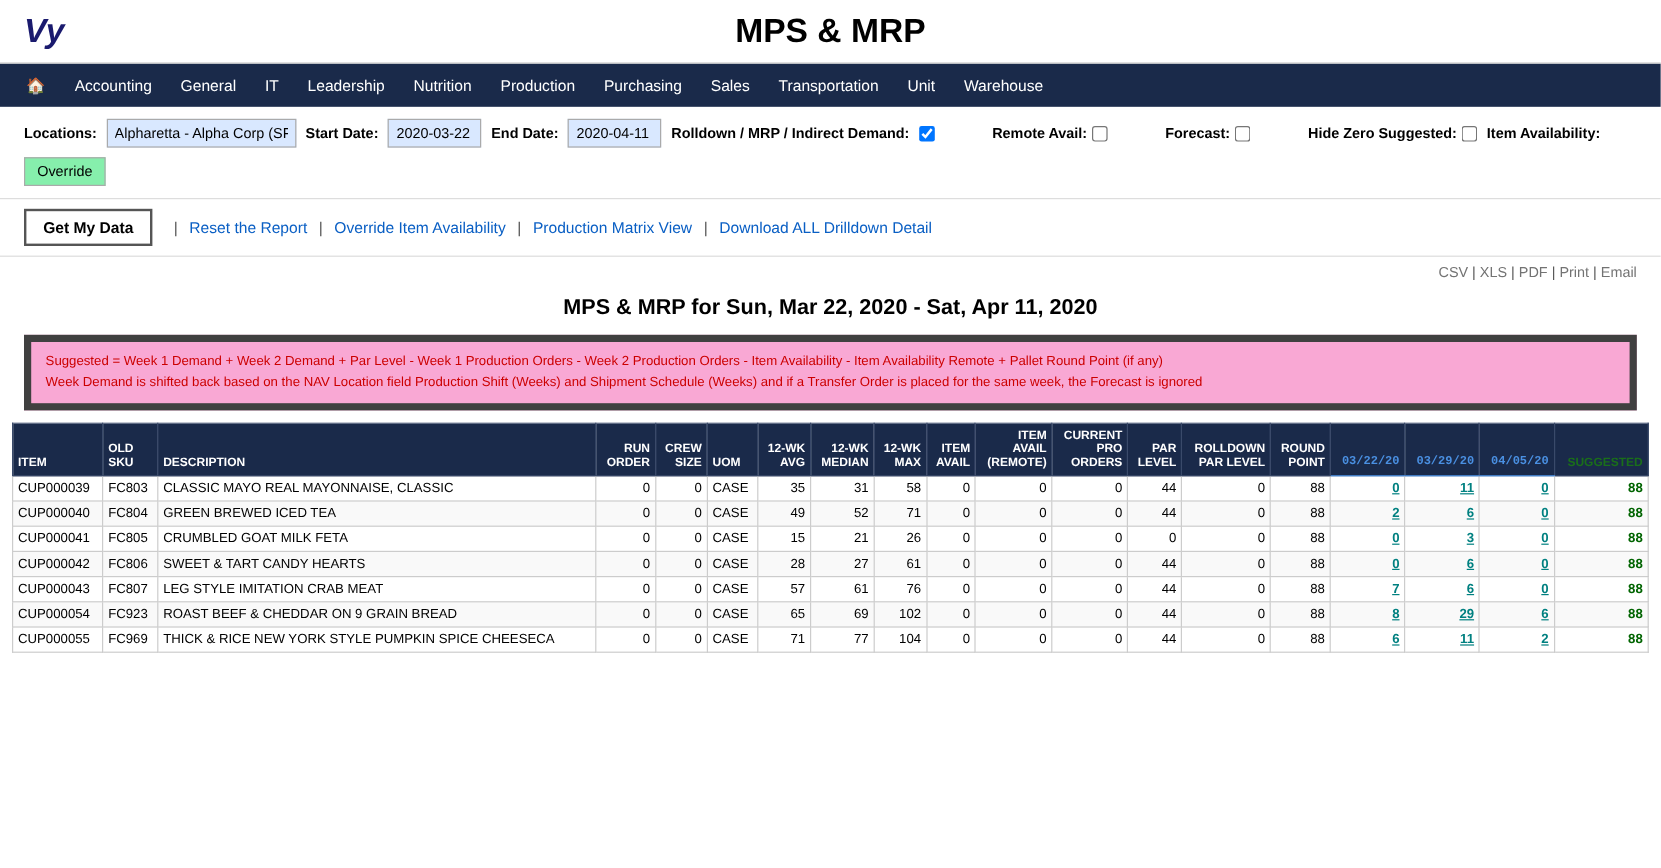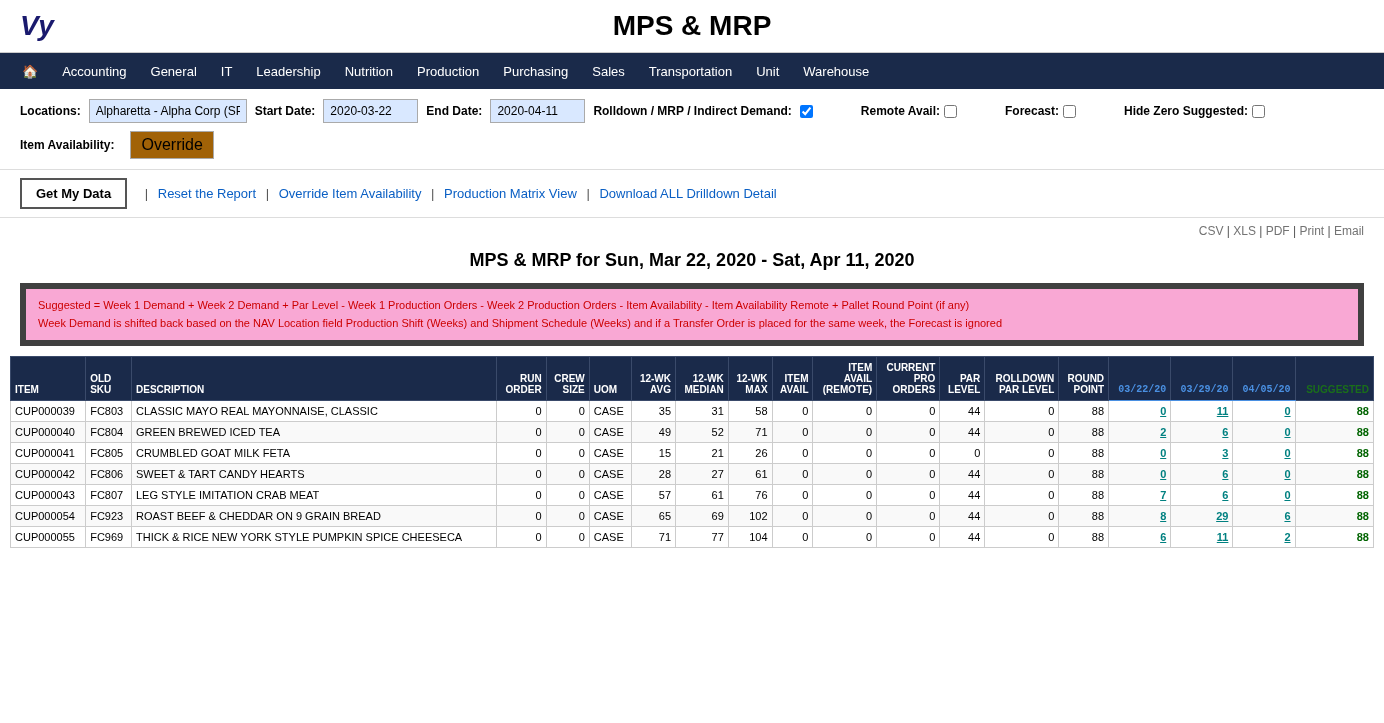--- a/index.html
+++ b/index.html
@@ -12,23 +12,23 @@
 
     
     .nav-bar { background-color: #1a2a4a; display: flex; align-items: center; padding: 0 10px; height: 36px; }
     .nav-bar a { color: #fff; text-decoration: none; padding: 8px 12px; font-size: 13px; display: inline-block; }
 
     
     .controls-bar { display: flex; align-items: center; flex-wrap: wrap; gap: 8px; padding: 10px 20px; border-bottom: 1px solid #ddd; }
     .controls-bar label { font-size: 12px; font-weight: bold; }
     .controls-bar input[type="text"] { border: 1px solid #aaa; padding: 3px 6px; font-size: 12px; height: 24px; }
     .location-input { width: 158px; background: #d9e8ff; }
-    .date-input { background: #d9e8ff; width: 95px; }
+    .date-input { background: #d9e8ff; width: 78px; }
     .checkbox-group { display: flex; align-items: center; gap: 4px; padding-left: 40px; }
-    .override-btn { background: #a16207; border: 1px solid #aaa; padding: 4px 10px; font-size: 16px; cursor: pointer; }
+    .override-btn { background: #86efac; border: 1px solid #aaa; padding: 4px 10px; font-size: 12px; cursor: pointer; }
 
     
     .action-bar { display: flex; align-items: center; gap: 0; padding: 8px 20px; border-bottom: 1px solid #ddd; }
     .get-data-btn { background: #fff; border: 2px solid #555; padding: 6px 14px; font-size: 13px; font-weight: bold; cursor: pointer; }
     .action-links { display: flex; align-items: center; gap: 0; margin-left: 8px; font-size: 13px; }
     .action-links span { color: #555; padding: 0 6px; }
     .action-links a { color: #0a5fc4; text-decoration: none; font-size: 13px; }
 
     
     .export-bar { text-align: right; padding: 6px 20px 2px; font-size: 12px; }

